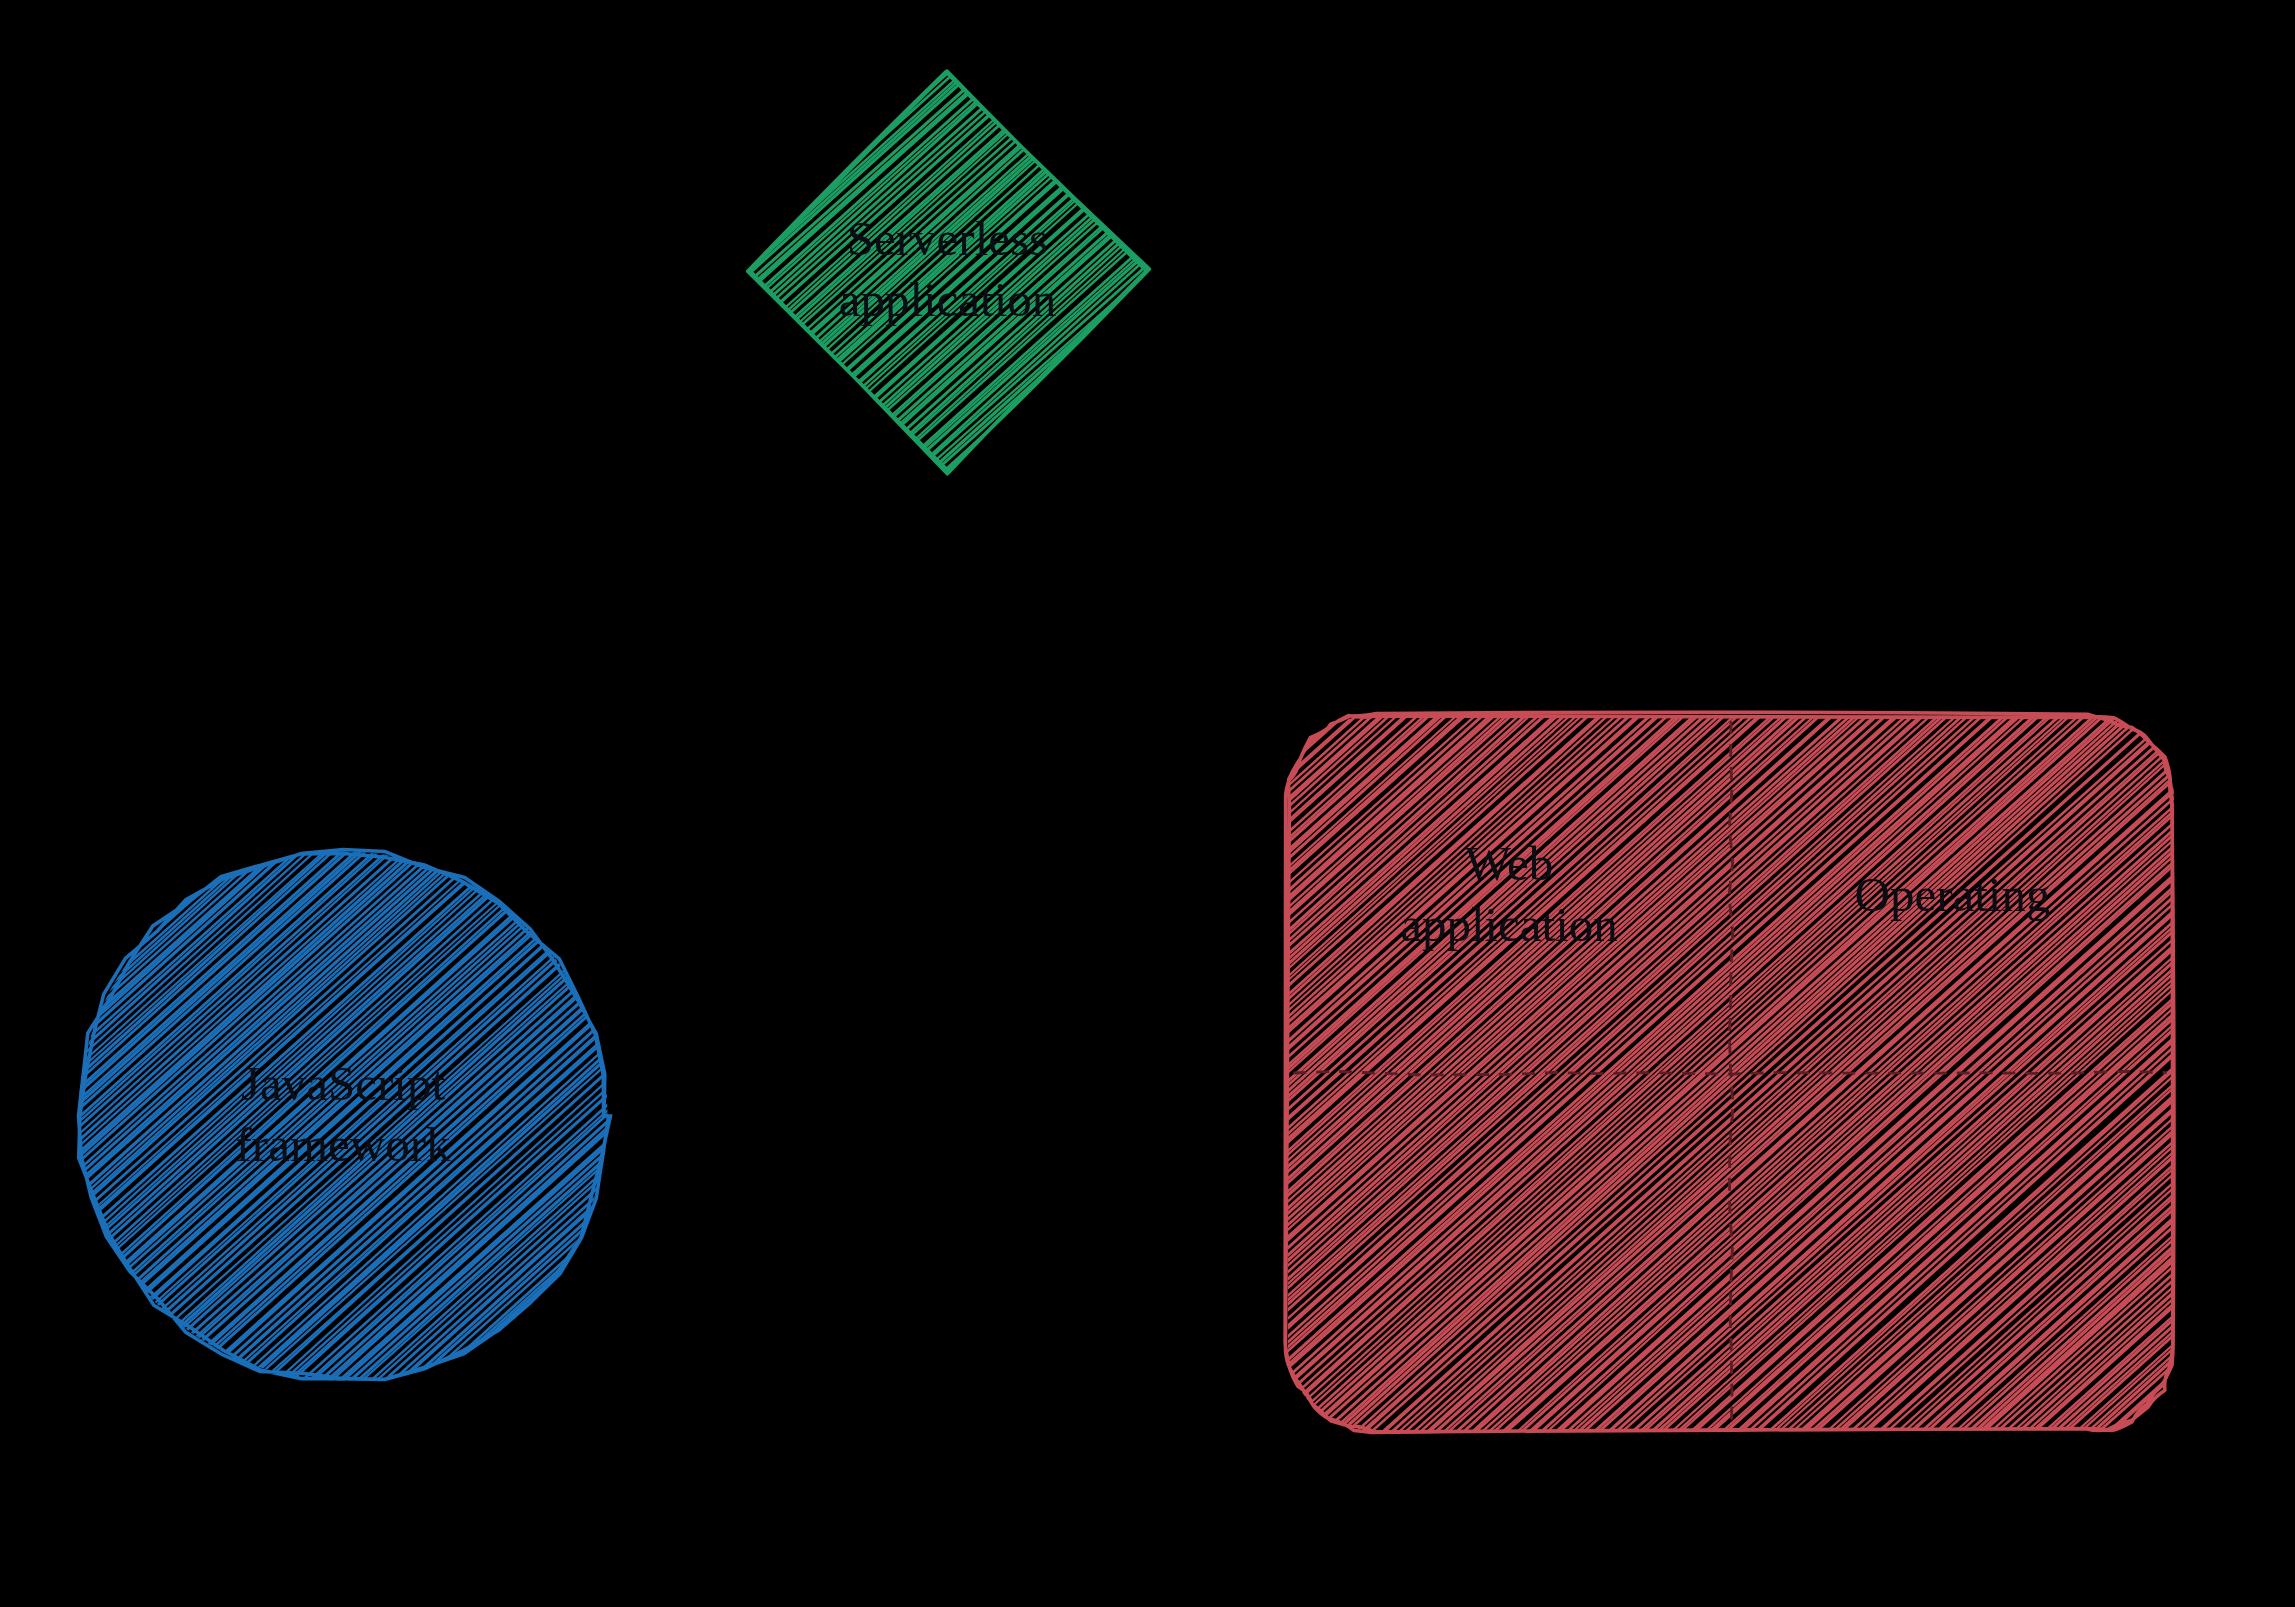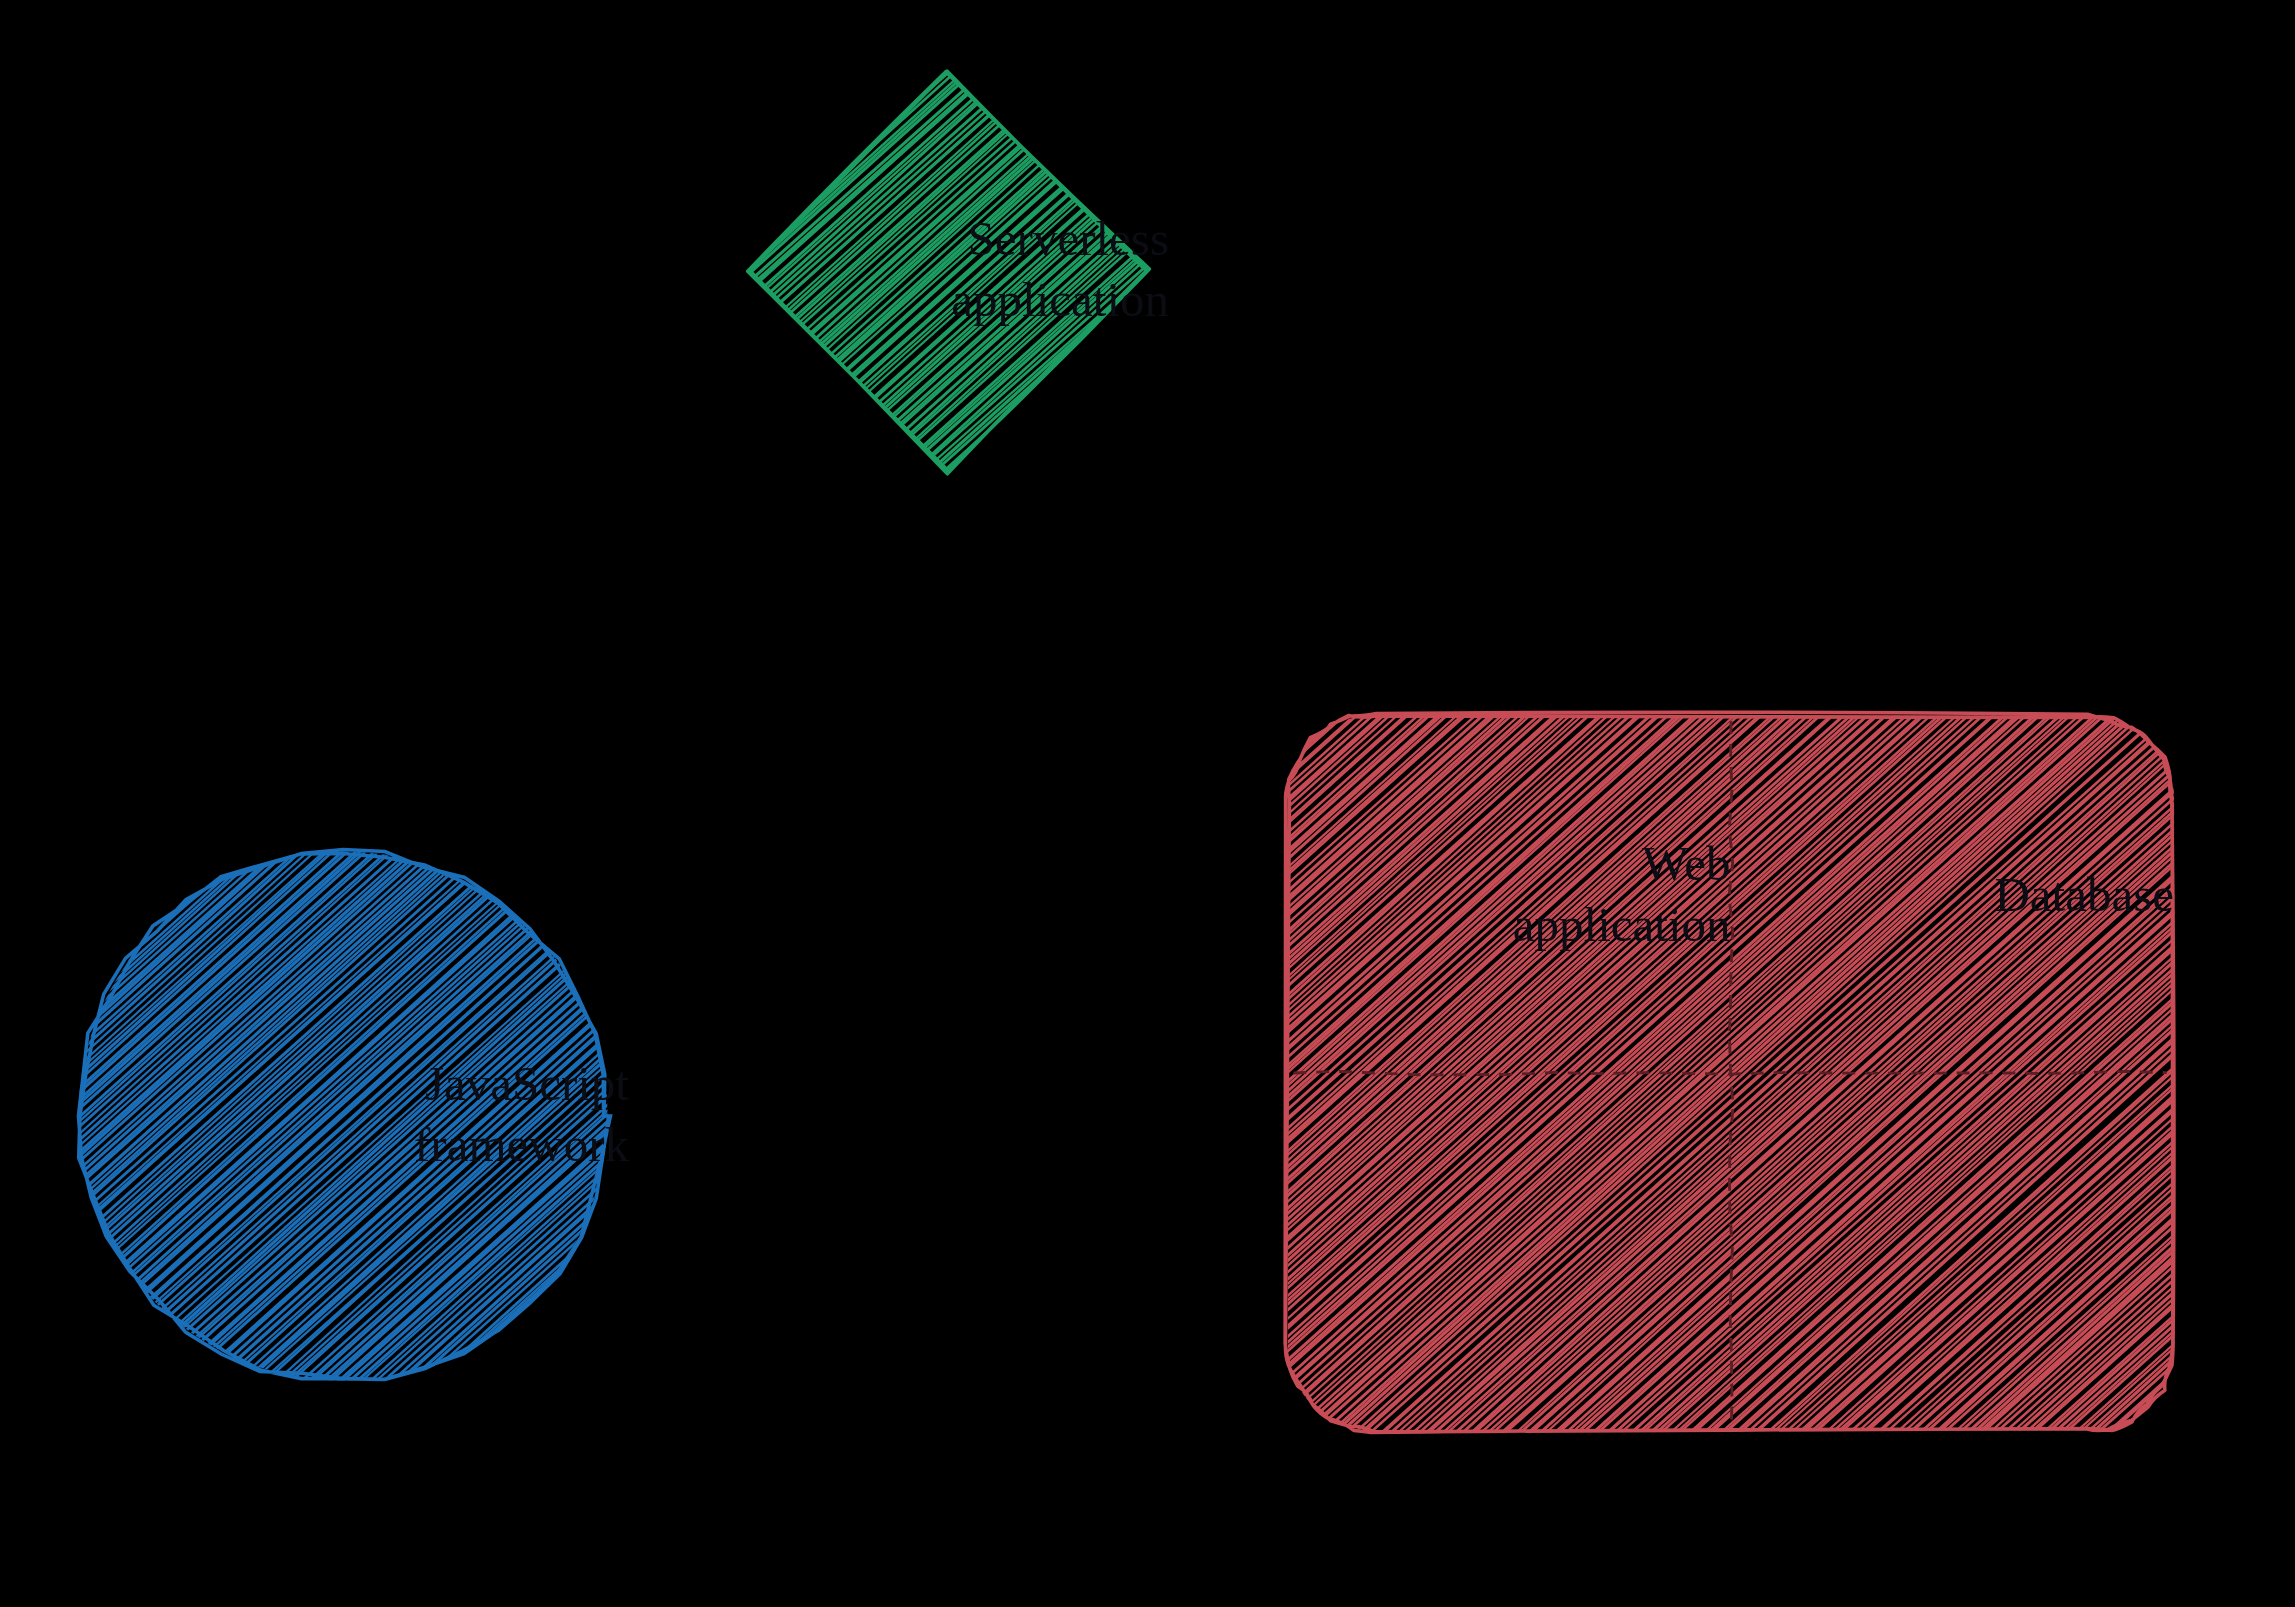--- a/index.html
+++ b/index.html
@@ -15,21 +15,21 @@
     width: 2295px;
     height: 1608px;
     background: #000000;
   }
   .shape-wrap {
     position: absolute;
   }
   .label {
     position: absolute;
     color: #0c0c14;
-    text-align: right;
+    text-align: center;
     font-family: "Comic Sans MS", "Chalkduster", cursive;
     font-weight: 400;
     line-height: 1.25;
     pointer-events: none;
     white-space: pre-line;
   }
   svg { overflow: visible; }
 </style>
 </head>
 <body>
@@ -928,17 +928,17 @@
           <path d="M 2333.646476267837 1060.646476267837 Q 2922.6913448501273 531.1361517054029 3512.2110289491507 1.4332511713728309" stroke="#c74c56" stroke-width="4.242339869379066" fill="none" stroke-linecap="round"></path>
           <path d="M 2342.6765527194366 1060.6765527194366 Q 2929.6930853984213 528.6602195780724 3518.9646569004076 -0.8131208773702383" stroke="#c74c56" stroke-width="3.0303567848168314" fill="none" stroke-linecap="round"></path>
           <path d="M 2352.6155129382387 1061.6155129382387 Q 2941.542258666259 532.3773330980912 3529.339144114198 0.5613663364201784" stroke="#c74c56" stroke-width="3.8239413908449933" fill="none" stroke-linecap="round"></path>
         </g>
         <path d="M 27.1620326731354 146.03745574317875 Q 26.585988627653677 136.85486760413357 31.88078578356675 120.80995019253504 Q 43.644385487781584 110.23953348634846 46.78066427746715 92.9123843442649 Q 53.206283587933385 75.94754211172395 61.51469237796822 61.18351849049192 Q 79.56410110076817 53.8920066347056 90.41462010703975 44.23124946953661 Q 101.18295450279568 36.52088000719412 114.96204125795677 30.226503198780335 Q 134.00223940335295 34.605700142588574 153.7329111974686 30.76712499000132 Q 647.8125693439506 31.617454119957983 1148.8388967905194 32.841801669448614 Q 1164.3487555104857 30.584940342139554 1184.8902812794952 33.08431359175613 Q 1193.478062679953 36.54057089705927 1211.171341655776 49.43232927771216 Q 1223.7709885594813 51.909114081383564 1232.215252385737 62.38775255039194 Q 1241.3594040535681 74.63084757128658 1255.6748193770468 92.21805630438024 Q 1255.463690149123 103.65349527405652 1263.379518924467 116.40784667533053 Q 1266.9999146206303 136.88450705450109 1266.4026721250266 149.75025473348794 Q 1271.4293319620192 530.3734563691542 1268.2086391095072 909.5070981644094 Q 1268.186214607302 919.6125764548398 1266.685261491872 938.5205069118349 Q 1258.3726787203832 956.5875005572653 1251.9409081142217 967.7323072683066 Q 1237.0713754985773 981.0001769113734 1231.751390158461 993.2492455349131 Q 1218.9337829119904 1000.6220870805263 1210.6447452586144 1017.9083162646562 Q 1192.7949203420048 1027.9520408916196 1182.4315514945595 1029.751456046663 Q 1162.7030169497793 1027.3603416761382 1152.107728112489 1027.1910560000688 Q 648.3434278955683 1027.924255487509 150.51898219250143 1031.8233826067299 Q 134.66131215080702 1023.3051969526334 119.4395951284857 1024.5989008044821 Q 104.22689265901306 1020.9521776456295 90.0438478458673 1016.4940349299281 Q 75.37794745281272 1000.2944593136489 64.91911176472765 993.9138869711026 Q 59.31246873034993 976.509786665105 44.10693014712936 967.9883921705186 Q 36.7038881392309 955.6450124438471 33.13768559116892 943.9465238069354 Q 28.798548248037804 925.7560929841912 26.477285962551832 909.1317426264286 Q 25.995823671109974 525.9165130397305 27.1620326731354 146.03745574317875 Z M 32.45827832818031 147.67098475620153 Q 30.803737470787127 134.24038984118113 31.50845973733834 119.63343422029328 Q 38.96579606180054 102.70478761665605 47.740561272221825 90.62804930098358 Q 53.654579185386055 76.16338866004654 64.04840973831573 65.49919551864129 Q 81.88662027321683 56.235613650147705 90.038037803024 42.12855597698993 Q 102.72615238003512 38.03934721835866 117.7038625563325 30.710593387298502 Q 138.3746778616131 30.959671926125992 153.98151118494567 27.3517055939883 Q 656.2148333271034 23.162289117928594 1149.714782403782 28.44592136517167 Q 1163.197960804644 32.57435413906361 1180.2797113795934 37.74916037526002 Q 1192.6732848272277 46.178694586744285 1210.2473197933286 46.455067103001525 Q 1220.9744236405386 53.00497096354968 1235.5616698630913 68.44022757999458 Q 1247.1385028455697 77.69949552124294 1256.9330594863563 88.17019833996886 Q 1262.9139153412452 104.64596983933899 1264.1577820835632 117.86186283555044 Q 1262.0888805679044 136.82838446185073 1266.9119362197816 152.43877393007276 Q 1265.7845550011843 527.956379308831 1267.8759830836207 912.3102048132569 Q 1266.6405867995693 925.0372637519232 1262.359528651647 942.928069562575 Q 1254.9184200842774 957.9306889720812 1256.777339341846 973.4922593571246 Q 1241.3882980295748 983.3580311910629 1233.1117125742896 997.0921999451532 Q 1219.5146261482878 1008.1387793105386 1209.605842679739 1016.0684758227139 Q 1189.3255050261123 1021.4975350988007 1177.2738066529093 1028.4005571326238 Q 1162.6294426768636 1031.728984725289 1147.7462466098368 1027.8004220798612 Q 642.7189547796734 1027.4094541347586 146.16182039491832 1032.7839342113584 Q 137.582597936076 1031.3384150928816 122.48656627450302 1029.895659422688 Q 107.198398789429 1017.6492664548477 87.0655872486532 1013.2604034643441 Q 75.48523353772171 1006.950868178188 66.8806972473101 996.5374042552723 Q 59.467005067941635 985.0556311496913 47.83741098942167 966.8154273275286 Q 35.64306583815231 949.6801483276851 31.199680451117672 938.8536129881797 Q 26.638528172299374 926.3298170752443 26.938744639977813 911.1195271275938 Q 29.292385201901197 530.57129130885 32.45827832818031 147.67098475620153 Z " stroke="#c74c56" fill="none" stroke-width="5" stroke-linejoin="round"></path>
         <path d="M 650 38 L 649.5536081343889 84.45331854680553 L 651.1760403783992 136.31538937715814 L 647.6945757940412 187.55664911344647 L 652.2988909846172 236.5039709049277 L 647.3357972367667 282.0844812891446 L 652.4553753961809 333.7035101841204 L 649.9754819343798 383.53619270035995 L 649.5326649979688 428.92213490083816 L 647.7817643634044 478.24899319903926 L 649.4995029591955 530.0395221458748 L 652.8592896736227 576.5451407859102 L 648.7294860188849 626.8968437762 L 647.8166419724002 675.8470356193371 L 648.3080388423987 723.84954680847 L 651.8937519881874 776.126444702968 L 649.8562169685028 825.8363062281162 L 648.8226735820062 872.9543767893687 L 650.5879210173152 922.2548143187538 L 651.258447764907 972.4618398921564 L 650.7511958349496 1022.5309104956686 " stroke="#5a1e24" stroke-width="4" fill="none" stroke-dasharray="18 14" clip-path="url(#clip-sq)"></path>
         <path d="M 38 530 L 98.59829044602812 527.6985691785812 L 159.23434118982405 530.3685753424652 L 218.64117701994255 532.5842823418789 L 280.5576706442051 532.4402488102205 L 343.9335413649678 531.8963278322481 L 404.1058557888493 529.2601628620178 L 465.0393313943408 530.9024646338075 L 529.6846066940576 529.4833759190515 L 588.1349295794033 530.4016641373746 L 648.7858615918085 531.5704131526873 L 710.4472026487813 529.4644494336098 L 771.4291617359034 529.8480221508071 L 834.3880113511347 530.2722900095396 L 896.649599301815 530.0658400114626 L 956.126902806107 530.1120354249142 L 1016.3431750399061 529.8225861201063 L 1079.0543634459375 530.63296658732 L 1138.7035114284606 529.731470907107 L 1198.248640561197 527.7001351248473 L 1259.211941206362 529.4322246173397 " stroke="#5a1e24" stroke-width="4" fill="none" stroke-dasharray="18 14" clip-path="url(#clip-sq)"></path>
       </svg>
     <div class="label" id="sq-cell-0" style="left: 21.5px; width: 443px; font-size: 49px; top: 139px;">Web
 application</div>
-    <div class="label" id="sq-cell-1" style="left: 465px; width: 443px; font-size: 49px; top: 170px;">Database</div>
+    <div class="label" id="sq-cell-1" style="left: 465px; width: 443px; font-size: 49px; top: 170px;">Operating</div>
   </div>
 
 </div>
 
 
 </body></html>

